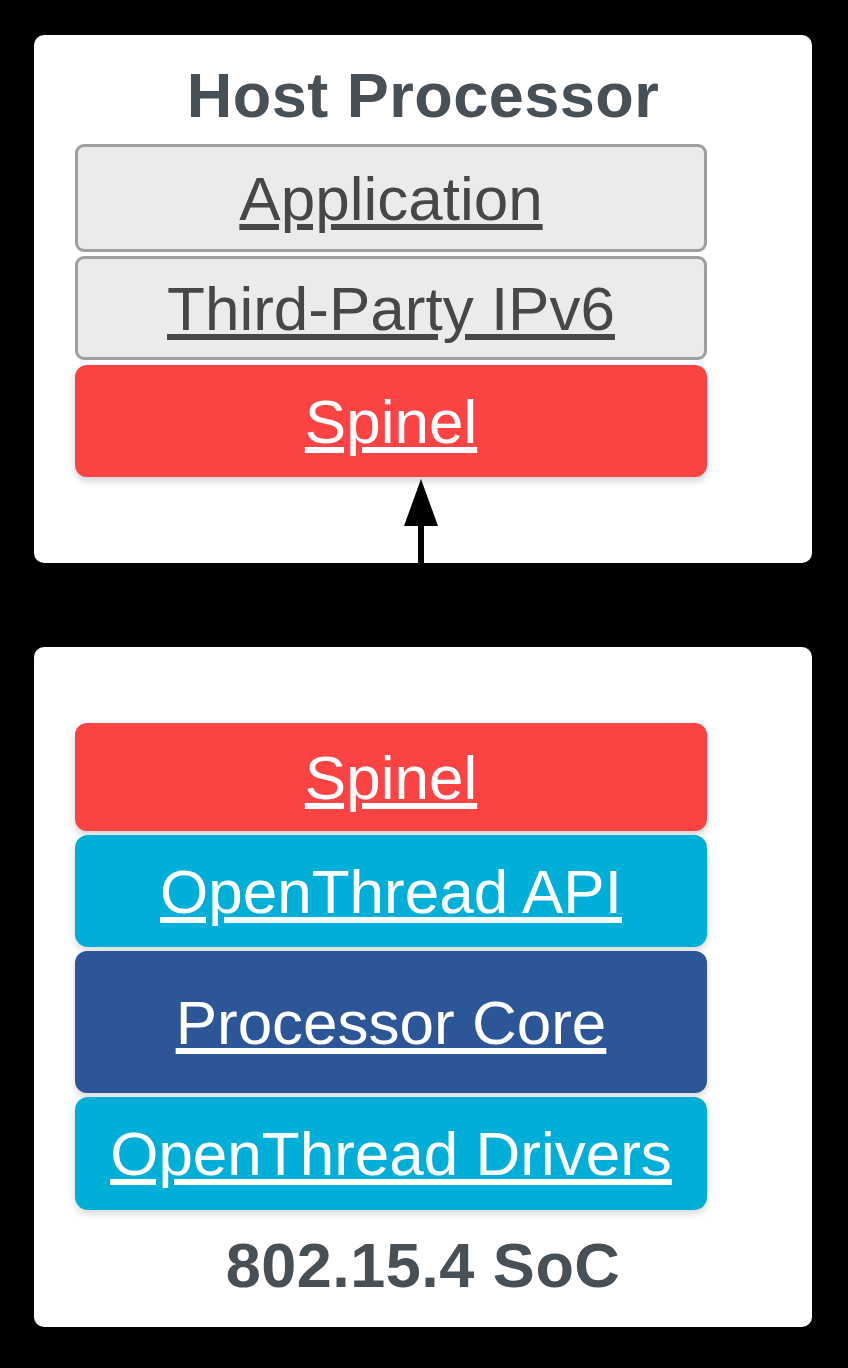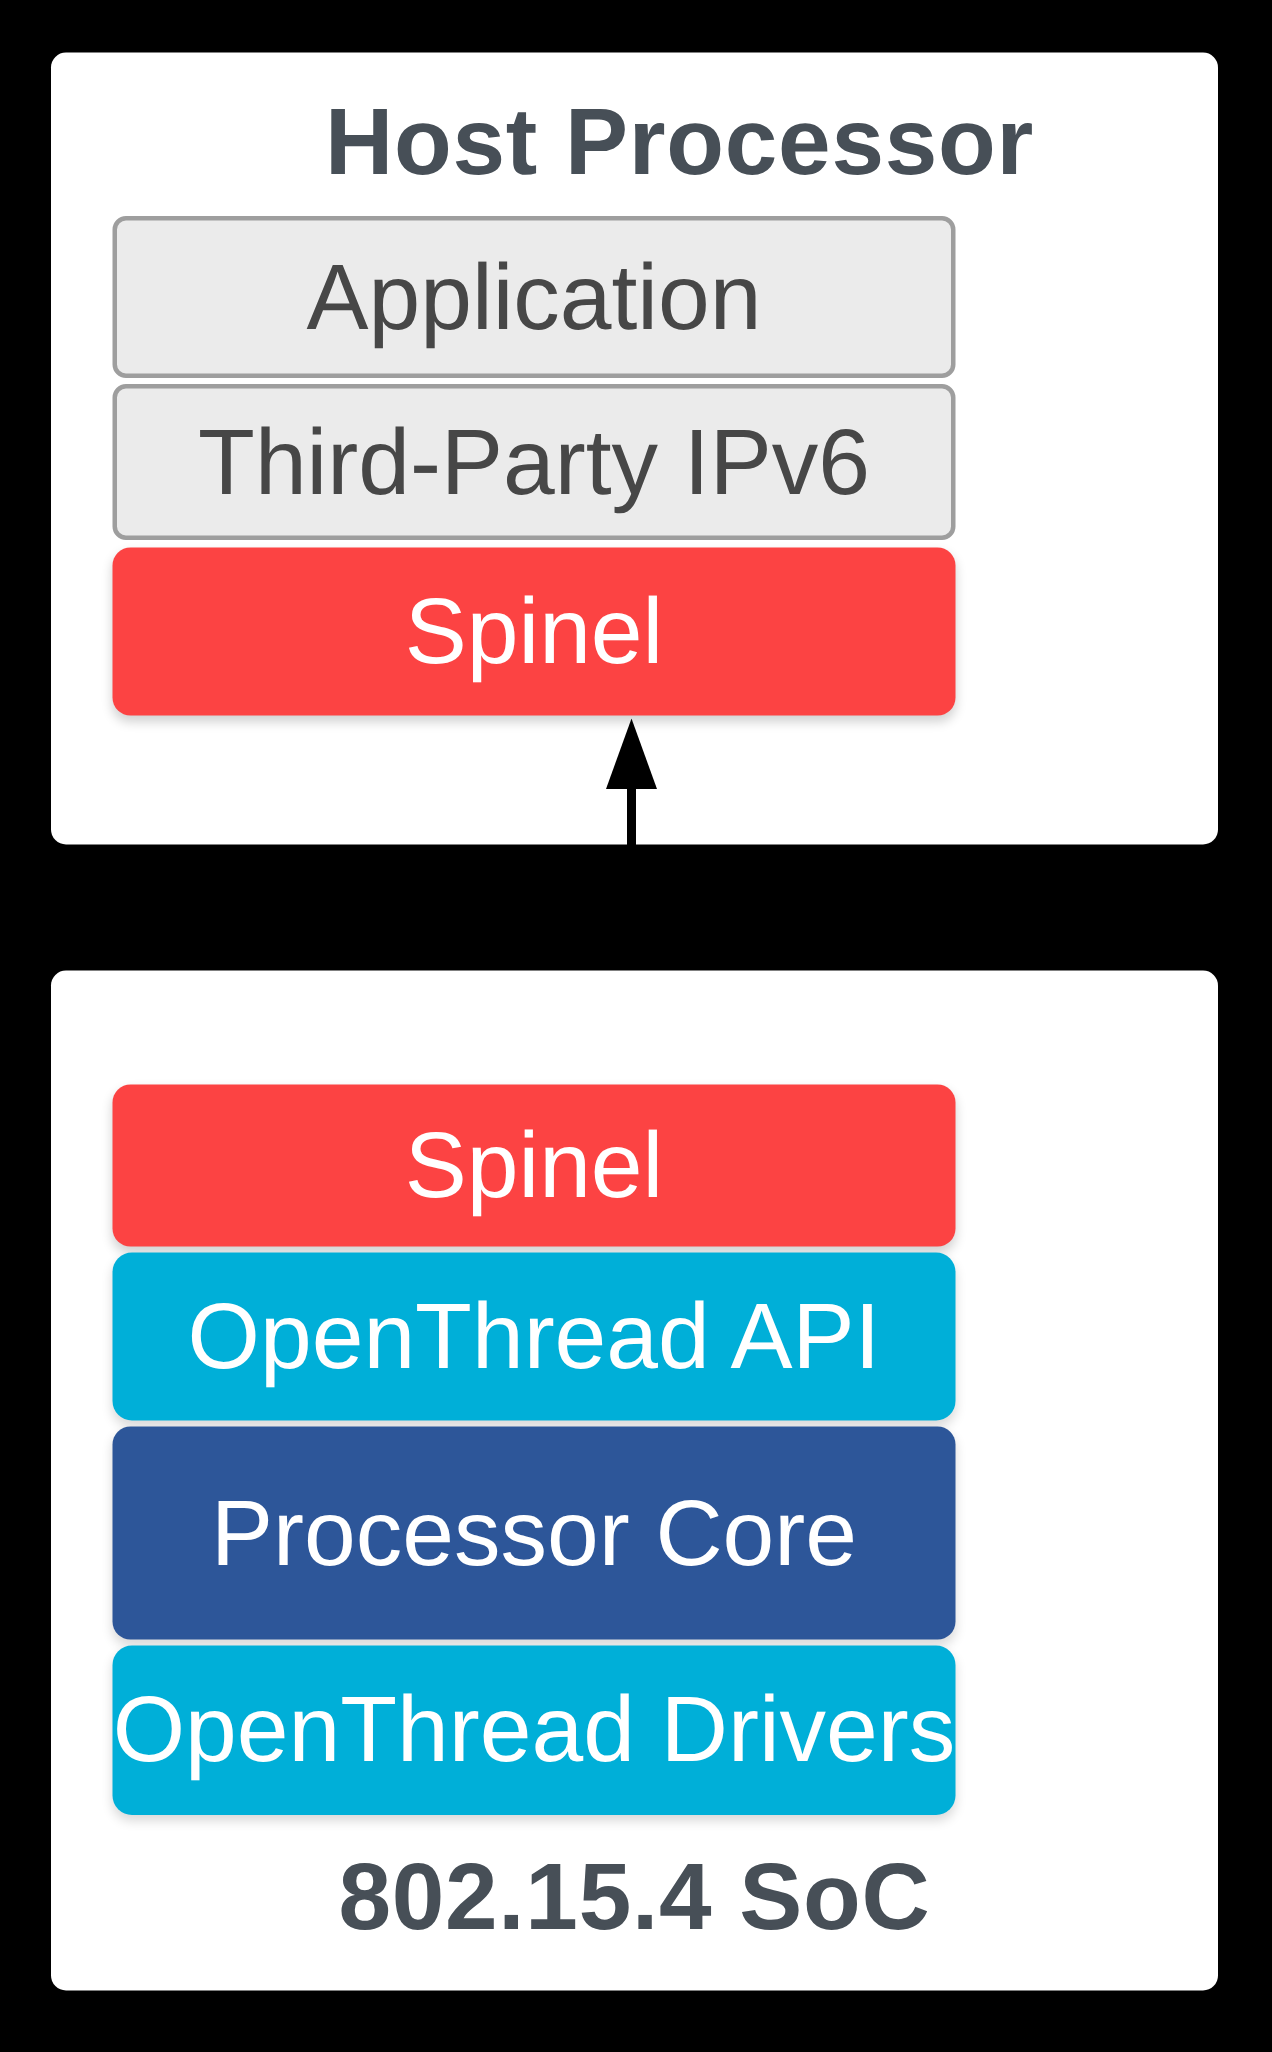--- a/index.html
+++ b/index.html
@@ -34,32 +34,33 @@
     left: 0;
     width: 100%;
     display: flex;
     align-items: center;
     justify-content: center;
     font-size: 63px;
     font-weight: bold;
     color: var(--title_text, #474f57);
     letter-spacing: 0.5px;
   }
-  #host-card .card-title { top: 22px; height: 76px; padding-left: 30px; }
+  #host-card .card-title { top: 22px; height: 76px; }
   #soc-card  .card-title { top: 580px; height: 76px; text-align: center; }
 
   .layer {
     position: absolute;
     left: 41px;
-    width: 562px;
+    width: 632px;
     display: flex;
     align-items: center;
     justify-content: center;
     font-size: 62px;
     box-sizing: border-box;
+    text-decoration: underline;
   }
   .layer.gray {
     background: var(--gray_fill, #ebebeb);
     border: 3px solid var(--gray_border, #9e9e9e);
     border-radius: 9px;
     color: var(--gray_text, #474747);
   }
   .layer.red {
     background: var(--red, #fc4343);
     border-radius: 12px;

